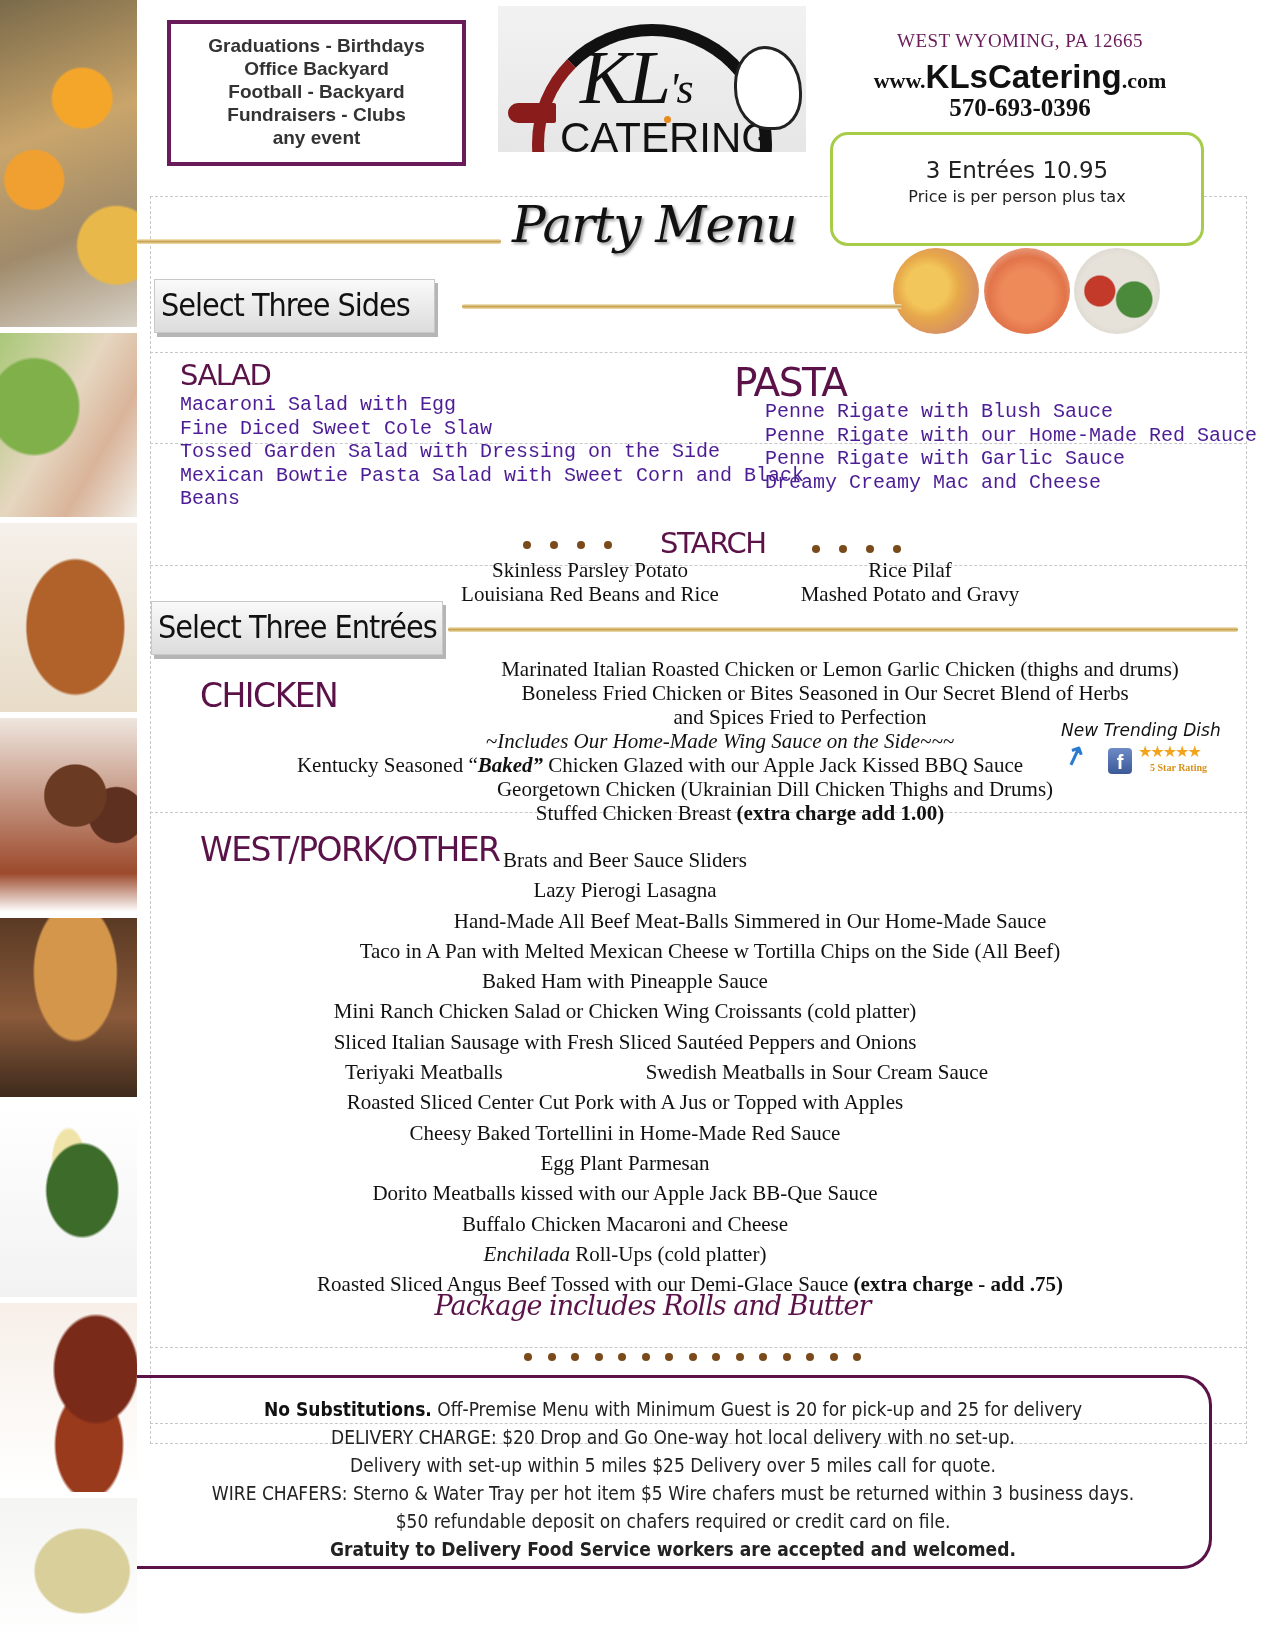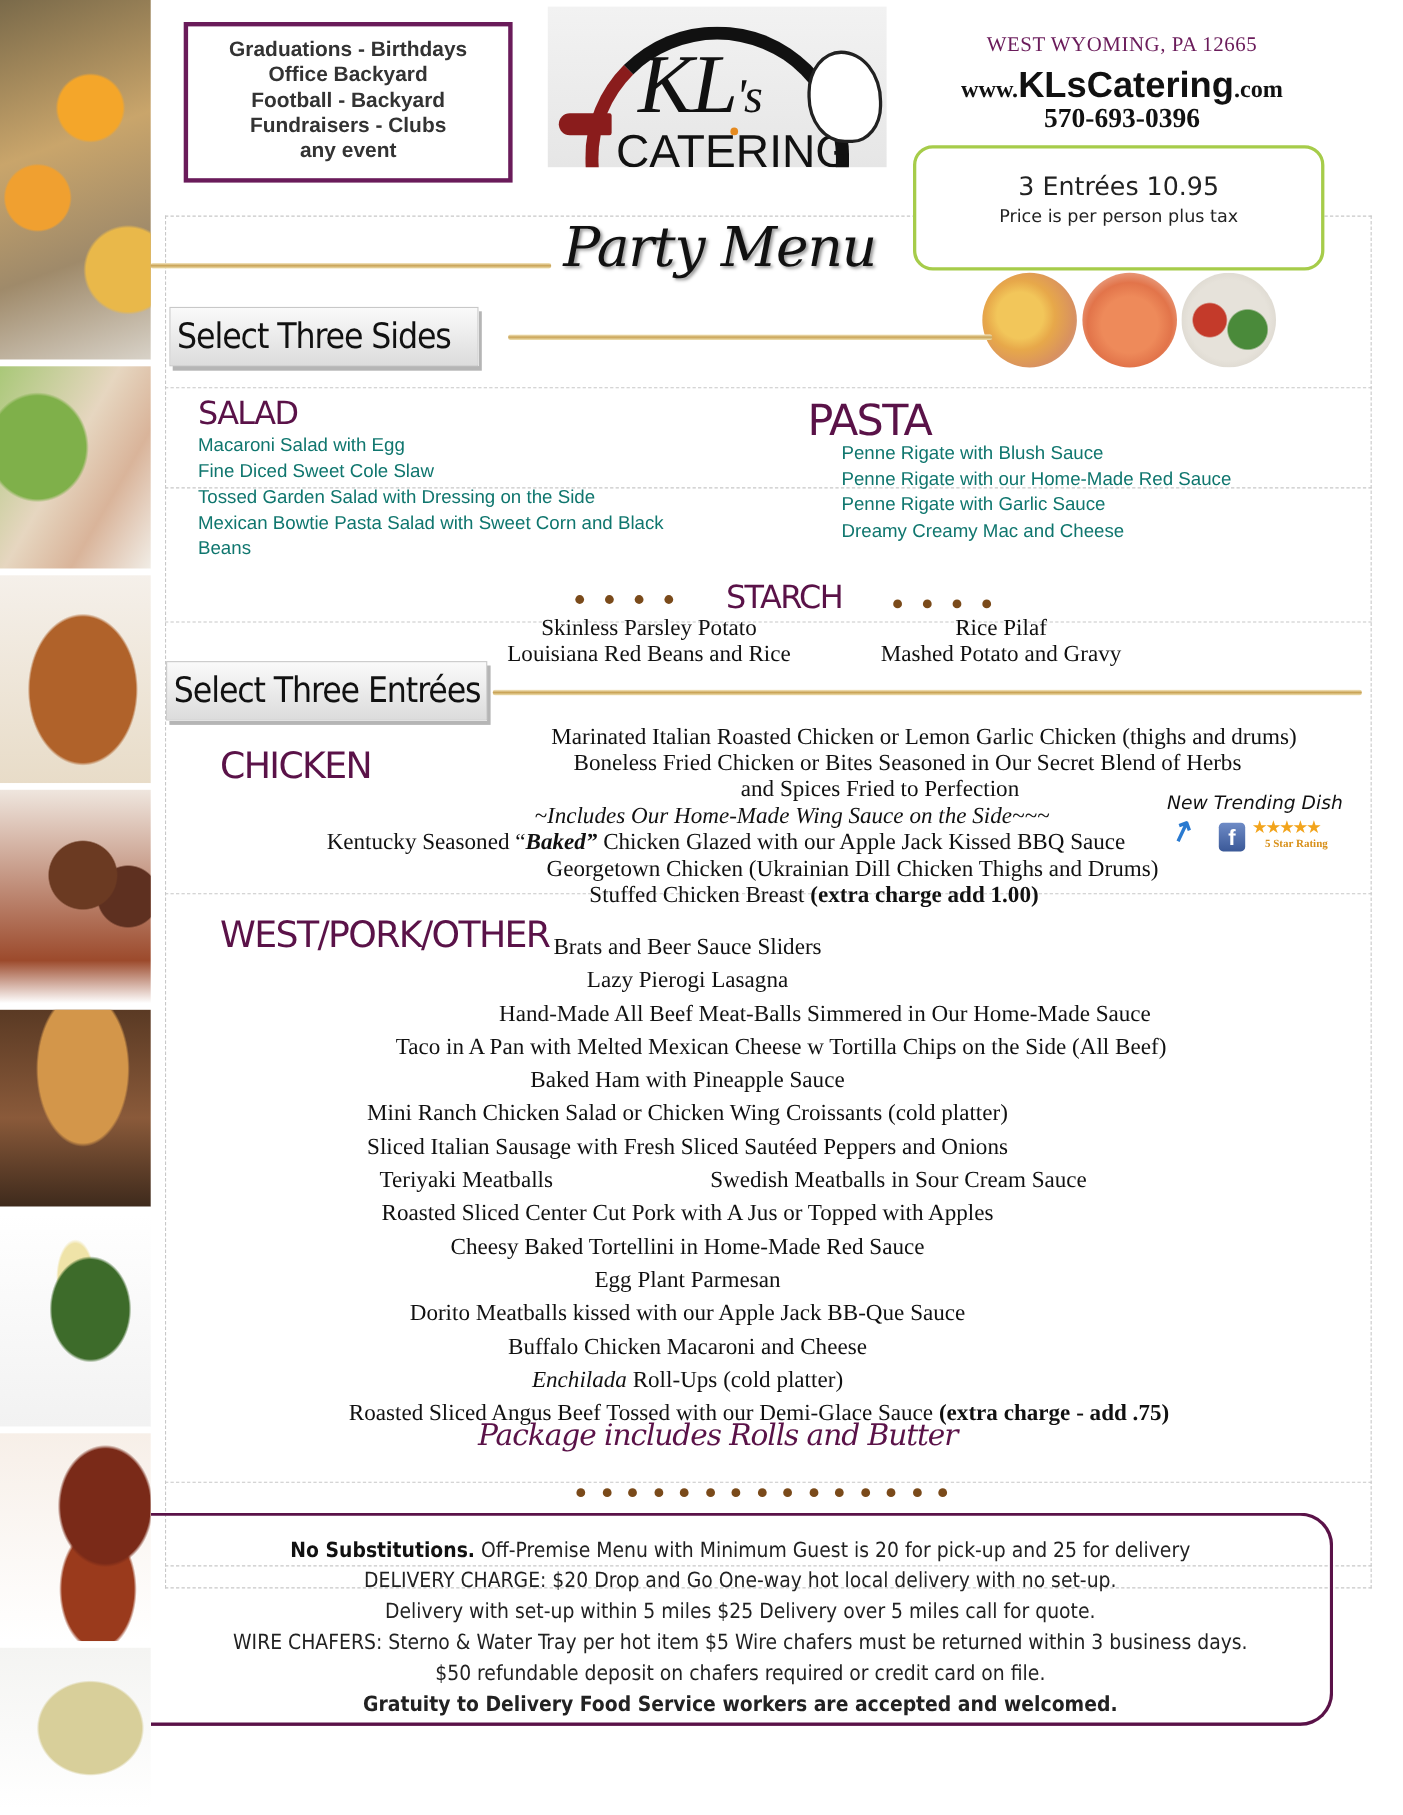--- a/index.html
+++ b/index.html
@@ -56,21 +56,21 @@
   .circle { position: absolute; top: 248px; width: 86px; height: 86px; border-radius: 50%; }
   .c1 { left: 893px; background: radial-gradient(circle at 40% 45%, #f2c65a 0 30%, #e7a84a 45%, #d89160 70%, #c7a6b6); }
   .c2 { left: 984px; background: radial-gradient(circle at 50% 55%, #ee8a5a 0 40%, #e2744a 60%, #f0d6c8); }
   .c3 { left: 1074px; background: radial-gradient(circle at 30% 50%, #c43a2a 0 20%, transparent 22%), radial-gradient(circle at 70% 60%, #4a8a3a 0 22%, transparent 24%), radial-gradient(circle, #e6e2da 0 60%, #cfcac0); }
 
   
   .tab-box { position: absolute; height: 54px; background: linear-gradient(180deg,#fafafa,#dcdcdc); border: 1px solid #c8c8c8; box-shadow: 3px 4px 0 #b5b5b5; font-family: "DejaVu Sans Condensed", "DejaVu Sans", sans-serif; font-size: 32px; color: #111; padding: 6px 6px; letter-spacing: -1px; white-space: nowrap; }
 
   
   .cat { position: absolute; font-family: "DejaVu Sans", sans-serif; color: #5a1248; letter-spacing: -1.5px; }
-  .item-list { position: absolute; font-family: Liberation Sans, sans-serif; font-size: 17px; line-height: 23.5px; color: #0f766e; }
+  .item-list { position: absolute; font-family: Liberation Mono, monospace; font-size: 20px; line-height: 23.5px; color: #4c1d95; }
   .center-lines { position: absolute; font-family: "Liberation Serif", serif; font-size: 21px; color: #111; text-align: center; }
 
   .dots { position: absolute; display: flex; gap: 19px; }
   .dots span { width: 8px; height: 8px; border-radius: 50%; background: #7a4a1a; display: block; }
 
   .trending { position: absolute; left: 1061px; top: 720px; font-family: "DejaVu Sans", sans-serif; font-style: italic; font-size: 17px; color: #111; }
   .arrow-up { position: absolute; left: 1064px; top: 740px; font-size: 26px; color: #2a7ad0; font-weight: bold; transform: rotate(-20deg); }
   .fb { position: absolute; left: 1108px; top: 748px; width: 24px; height: 26px; background: linear-gradient(180deg,#6e8bc6,#3b5998); border-radius: 4px; color: #fff; font-family: "Liberation Sans", sans-serif; font-weight: bold; font-size: 20px; text-align: center; line-height: 28px; }
   .stars { position: absolute; left: 1138px; top: 742px; font-size: 16px; color: #f2a41c; letter-spacing: -2px; }
   .star-label { position: absolute; left: 1150px; top: 762px; font-family: "Liberation Serif", serif; font-weight: bold; font-size: 10px; color: #d8901a; }

